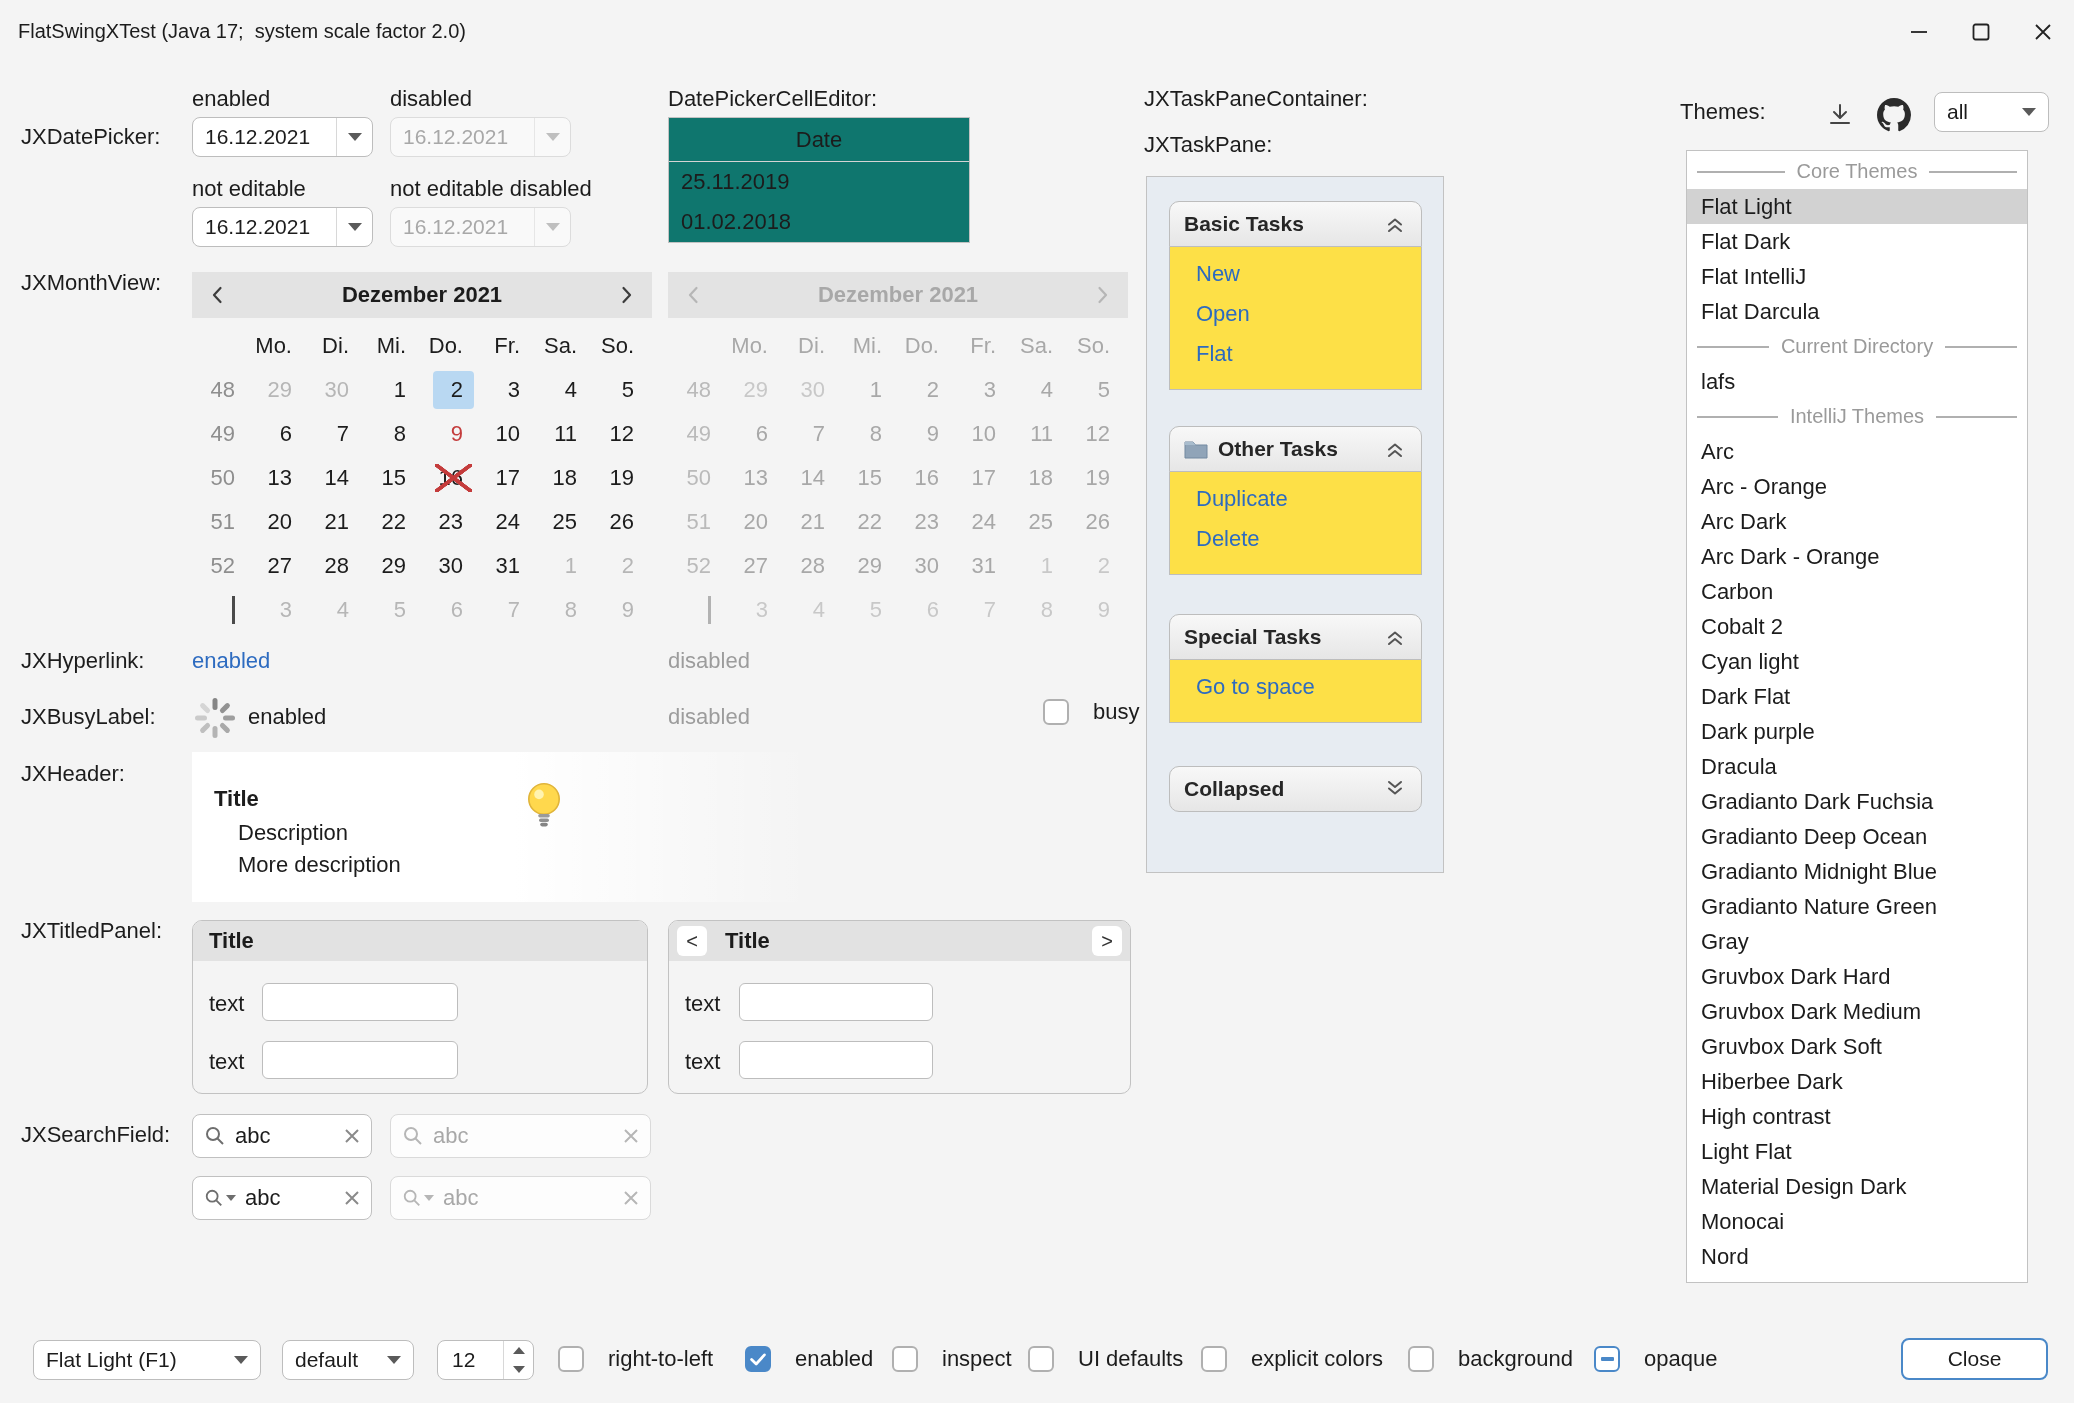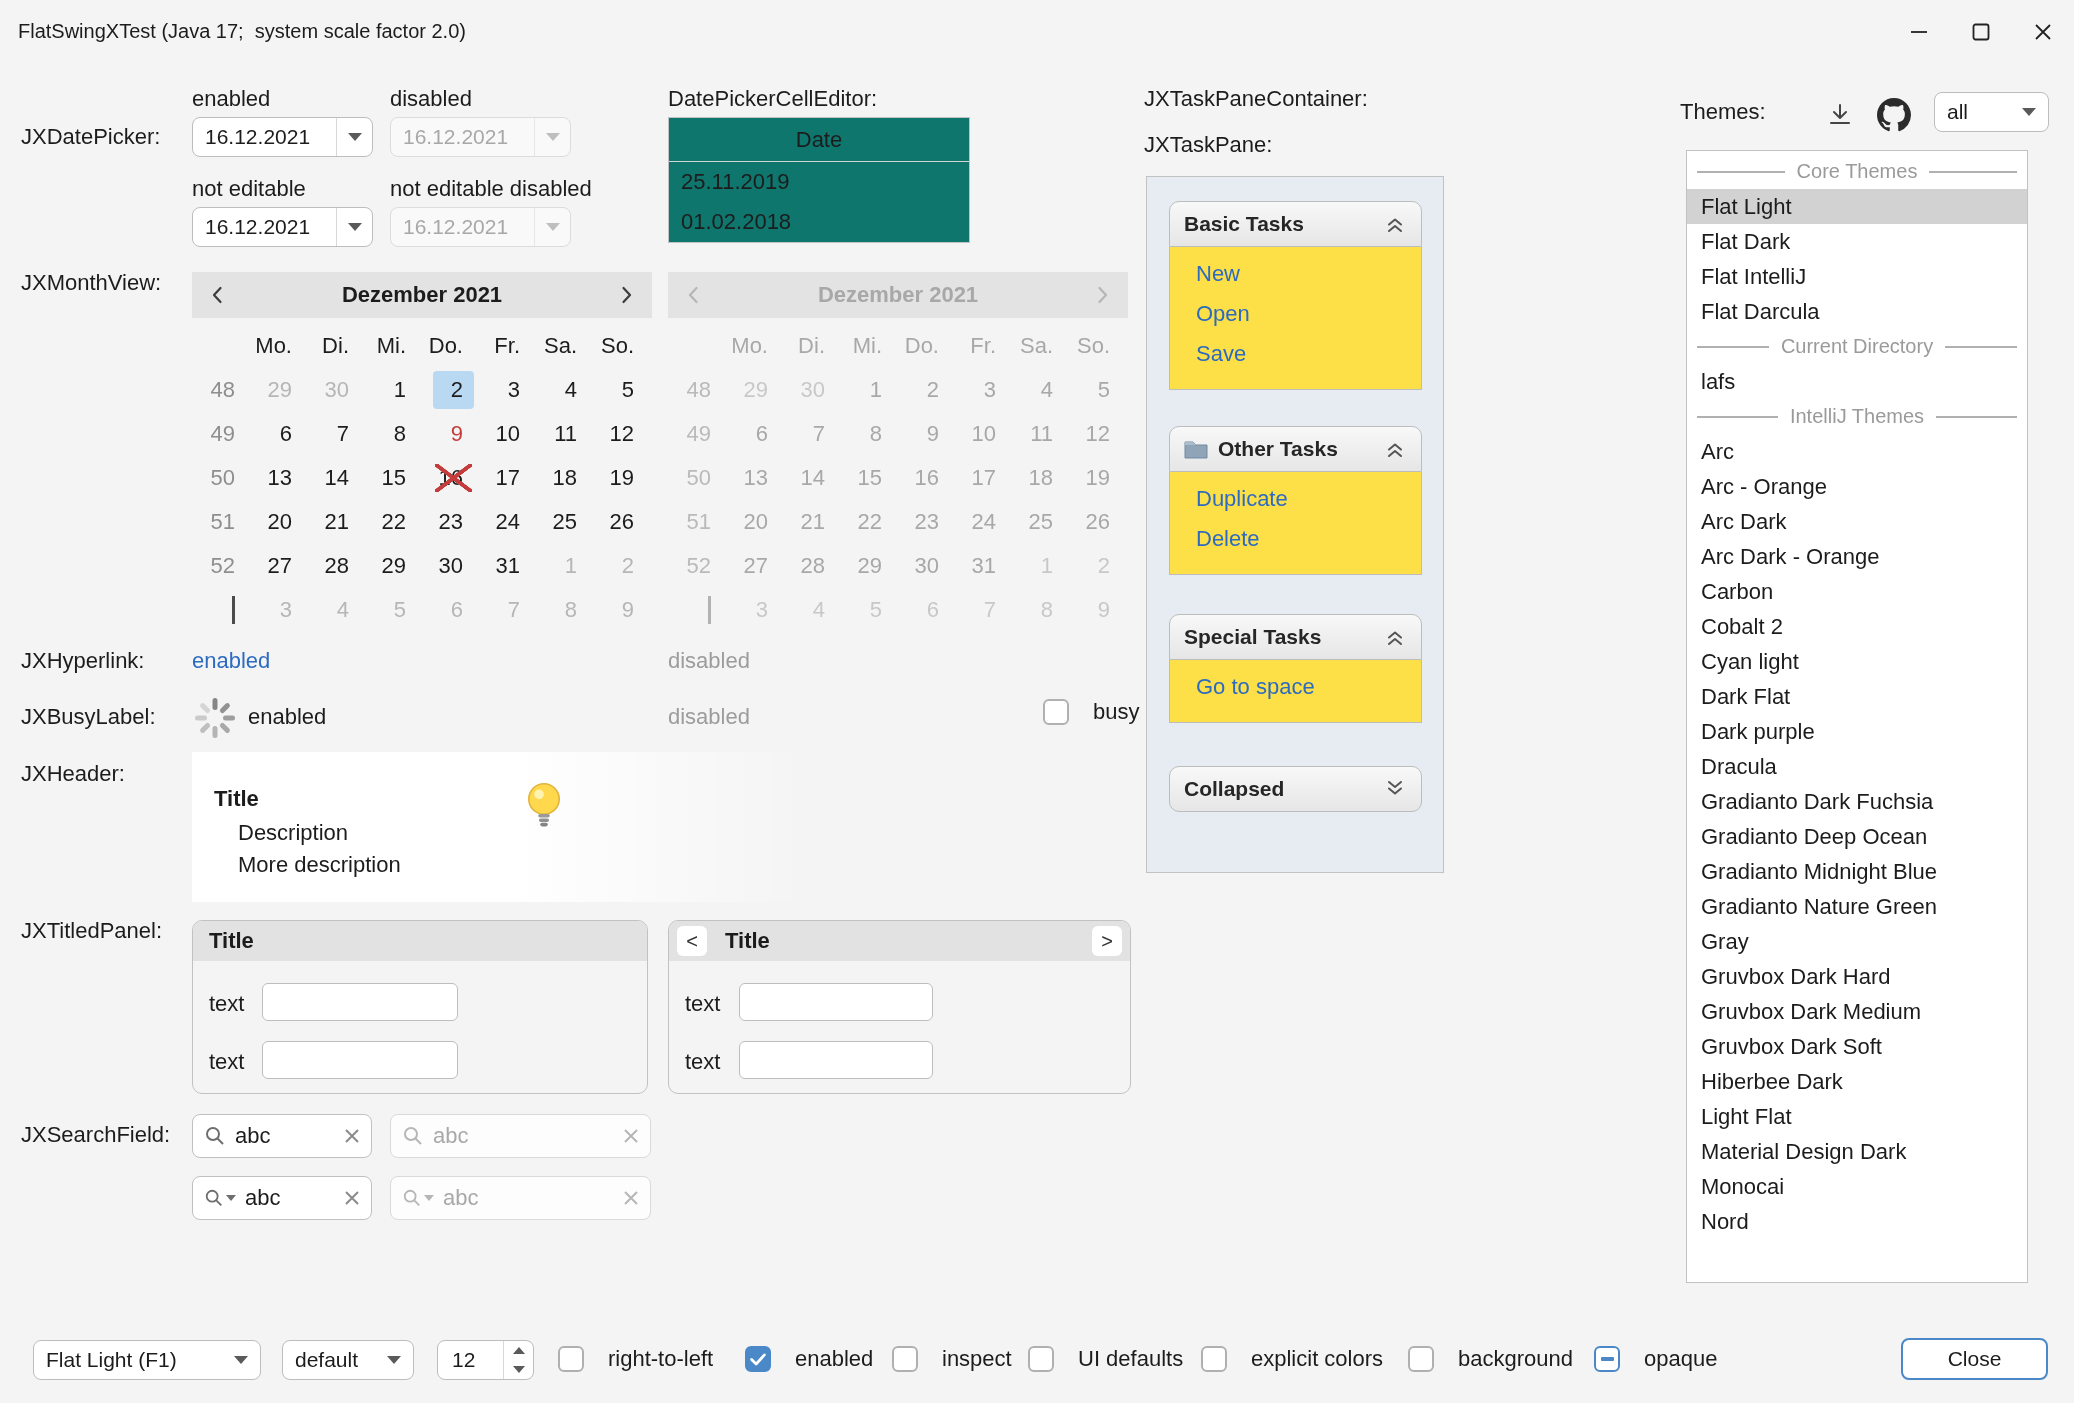--- a/index.html
+++ b/index.html
@@ -461,21 +461,21 @@
           <span class="chev">
             <svg width="24" height="24" viewBox="0 0 24 24" fill="none" stroke="currentColor" stroke-width="2" stroke-linecap="round" stroke-linejoin="round">
               <path d="M6 12.5 l6 -5 6 5"></path>
               <path d="M6 19 l6 -5 6 5"></path>
             </svg>
           </span>
         </div>
         <div class="tp-body">
           <a class="tp-link">New</a>
           <a class="tp-link">Open</a>
-          <a class="tp-link">Save</a>
+          <a class="tp-link">Flat</a>
         </div>
       </div>
     <div class="tp-pane" style="top:249px">
         <div class="tp-head">
           <span class="tp-ico">
             <svg width="24" height="20" viewBox="0 0 24 20">
               <path d="M1 3 h8 l2.5 3 H23 v13 H1 z" fill="#90a4b8" stroke="#7289a0"></path>
               <path d="M1 3 h8 l2.5 3 H1 z" fill="#a8bccd"></path>
             </svg>
           </span>
@@ -563,20 +563,21 @@
       <div class="th-item">Dracula</div>
       <div class="th-item">Gradianto Dark Fuchsia</div>
       <div class="th-item">Gradianto Deep Ocean</div>
       <div class="th-item">Gradianto Midnight Blue</div>
       <div class="th-item">Gradianto Nature Green</div>
       <div class="th-item">Gray</div>
       <div class="th-item">Gruvbox Dark Hard</div>
       <div class="th-item">Gruvbox Dark Medium</div>
       <div class="th-item">Gruvbox Dark Soft</div>
       <div class="th-item">Hiberbee Dark</div>
+      <div class="th-item">High contrast</div>
       <div class="th-item">Light Flat</div>
       <div class="th-item">Material Design Dark</div>
       <div class="th-item">Monocai</div>
       <div class="th-item">Nord</div>
     </div>
 
   <div class="combo" style="left:33px;top:1340px;width:228px">
     <span>Flat Light (F1)</span>
     <span class="carrow"></span>
   </div>

